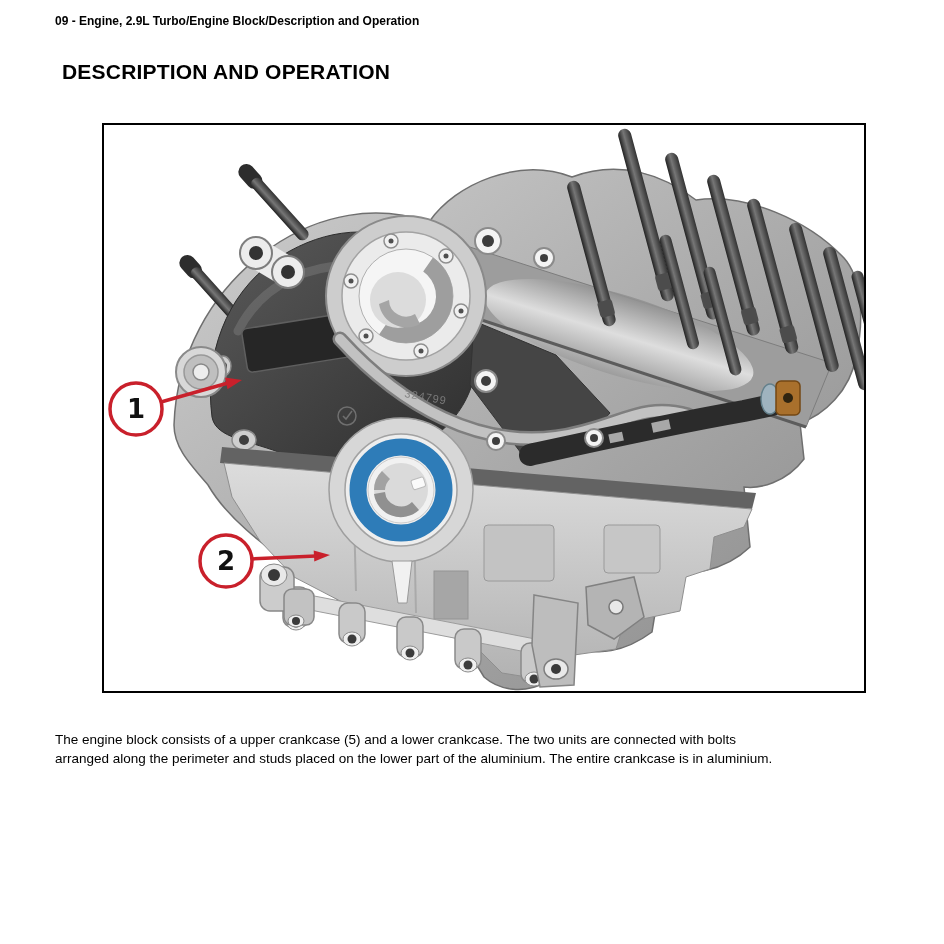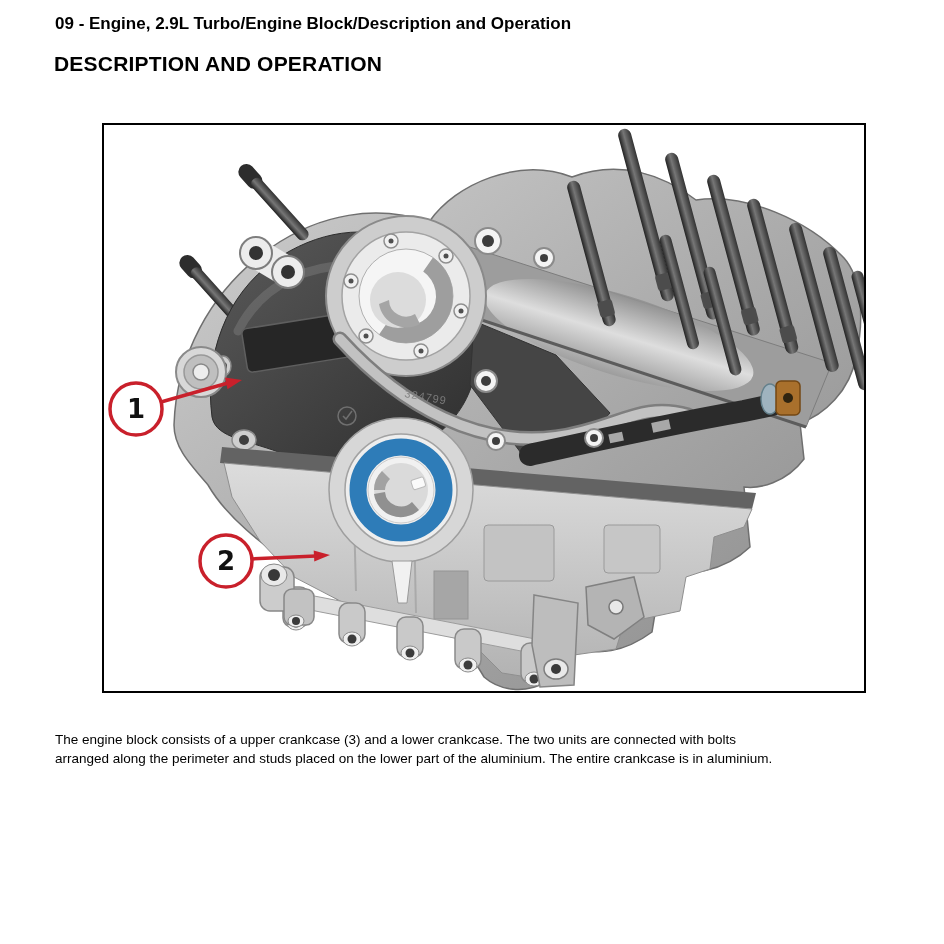--- a/index.html
+++ b/index.html
@@ -6,21 +6,21 @@
   body {
     width: 944px; height: 944px;
     background: #ffffff;
     font-family: "Liberation Sans", sans-serif;
     color: #000;
     position: relative;
     overflow: hidden;
   }
   .breadcrumb {
     position: absolute; left: 55px; top: 14px;
-    font-size: 17px; font-weight: bold; white-space: nowrap;
+    font-size: 12px; font-weight: bold; white-space: nowrap;
   }
   .page-title {
     position: absolute; left: 54px; top: 52px;
     font-size: 21px; font-weight: bold; letter-spacing: 0.2px; white-space: nowrap;
   }
   .figure-frame {
     position: absolute; left: 102px; top: 123px;
     width: 760px; height: 566px;
     border: 2px solid #000;
     background: #fff;
@@ -33,21 +33,21 @@
   .body-text .line { white-space: nowrap; }
   .callout-num {
     font-family: "DejaVu Sans", "Liberation Sans", sans-serif;
     font-weight: bold;
   }
 </style>
 </head>
 <body>
 
 <div class="breadcrumb">09 - Engine, 2.9L Turbo/Engine Block/Description and Operation</div>
-<h1 class="page-title" style="margin:0">DESCRIPTION AND OPERATION</h1>
+<h1 class="page-title" style="margin:8px">DESCRIPTION AND OPERATION</h1>
 
 <div class="figure-frame">
   <svg width="760" height="566" viewBox="0 0 760 566">
     <defs>
       <linearGradient id="gBody" x1="0" y1="0" x2="1" y2="1">
         <stop offset="0" stop-color="#cfcfcf"></stop>
           <stop offset="0.55" stop-color="#a8a8a8"></stop>
           <stop offset="1" stop-color="#8a8a8a"></stop>
       </linearGradient>
       <linearGradient id="gStud" x1="0" y1="0" x2="1" y2="0">
@@ -285,15 +285,15 @@
     <g>
       <line x1="147" y1="434" x2="212" y2="431" stroke-width="3.5" stroke="#c9202b"></line>
       <polygon points="226,430 210.3,436.4 209.7,425.4" fill="#c9202b"></polygon>
       <circle cx="122" cy="436" r="26" fill="#ffffff" stroke-width="3.5" stroke="#c9202b"></circle>
       <text x="122" y="445" text-anchor="middle" class="callout-num" font-size="26" fill="#111111">2</text>
     </g>
   </svg>
 </div>
 
 <div class="body-text">
-  <div class="line">The engine block consists of a upper crankcase (3) and a lower crankcase. The two units are connected with bolts</div>
+  <div class="line">The engine block consists of a upper crankcase (5) and a lower crankcase. The two units are connected with bolts</div>
   <div class="line">arranged along the perimeter and studs placed on the lower part of the aluminium. The entire crankcase is in aluminium.</div>
 </div>
 
 </body></html>

